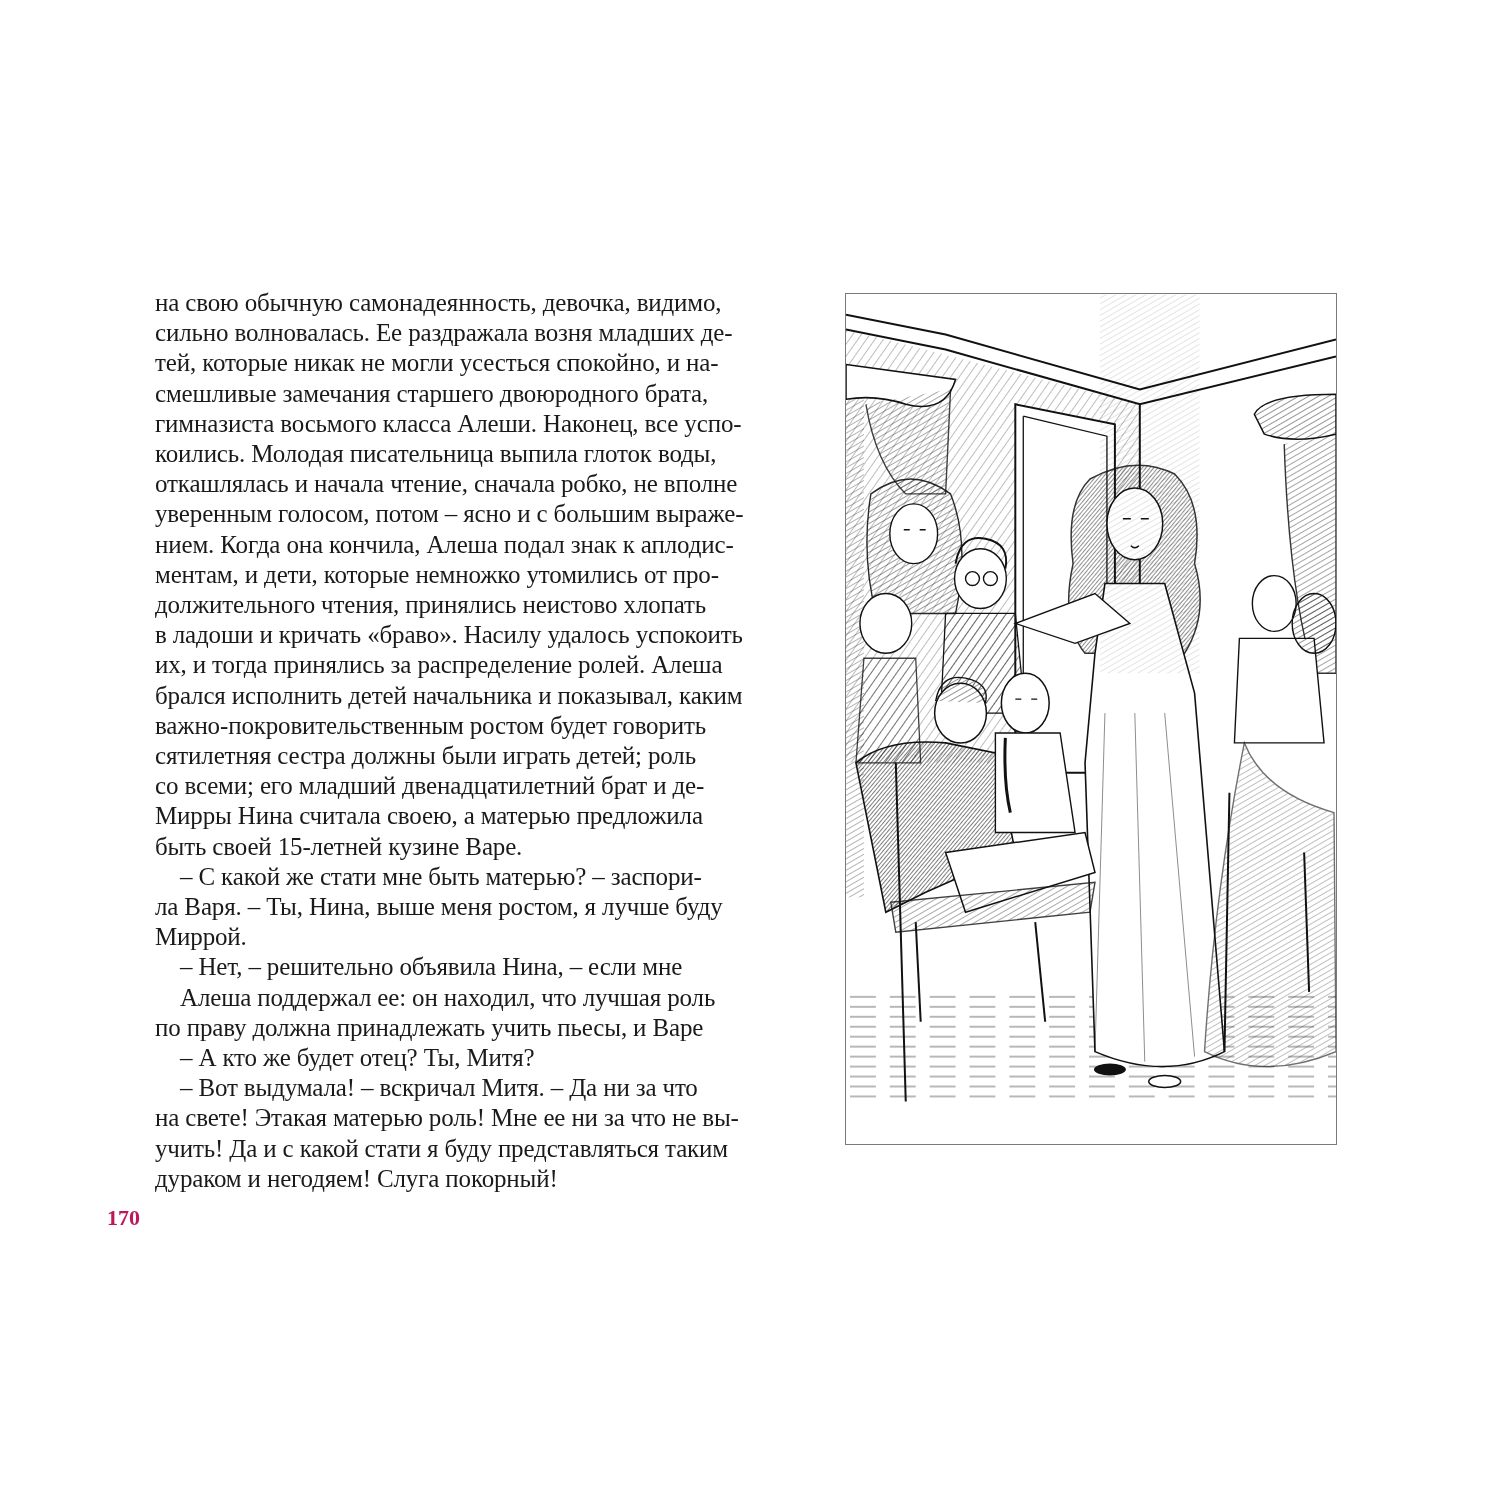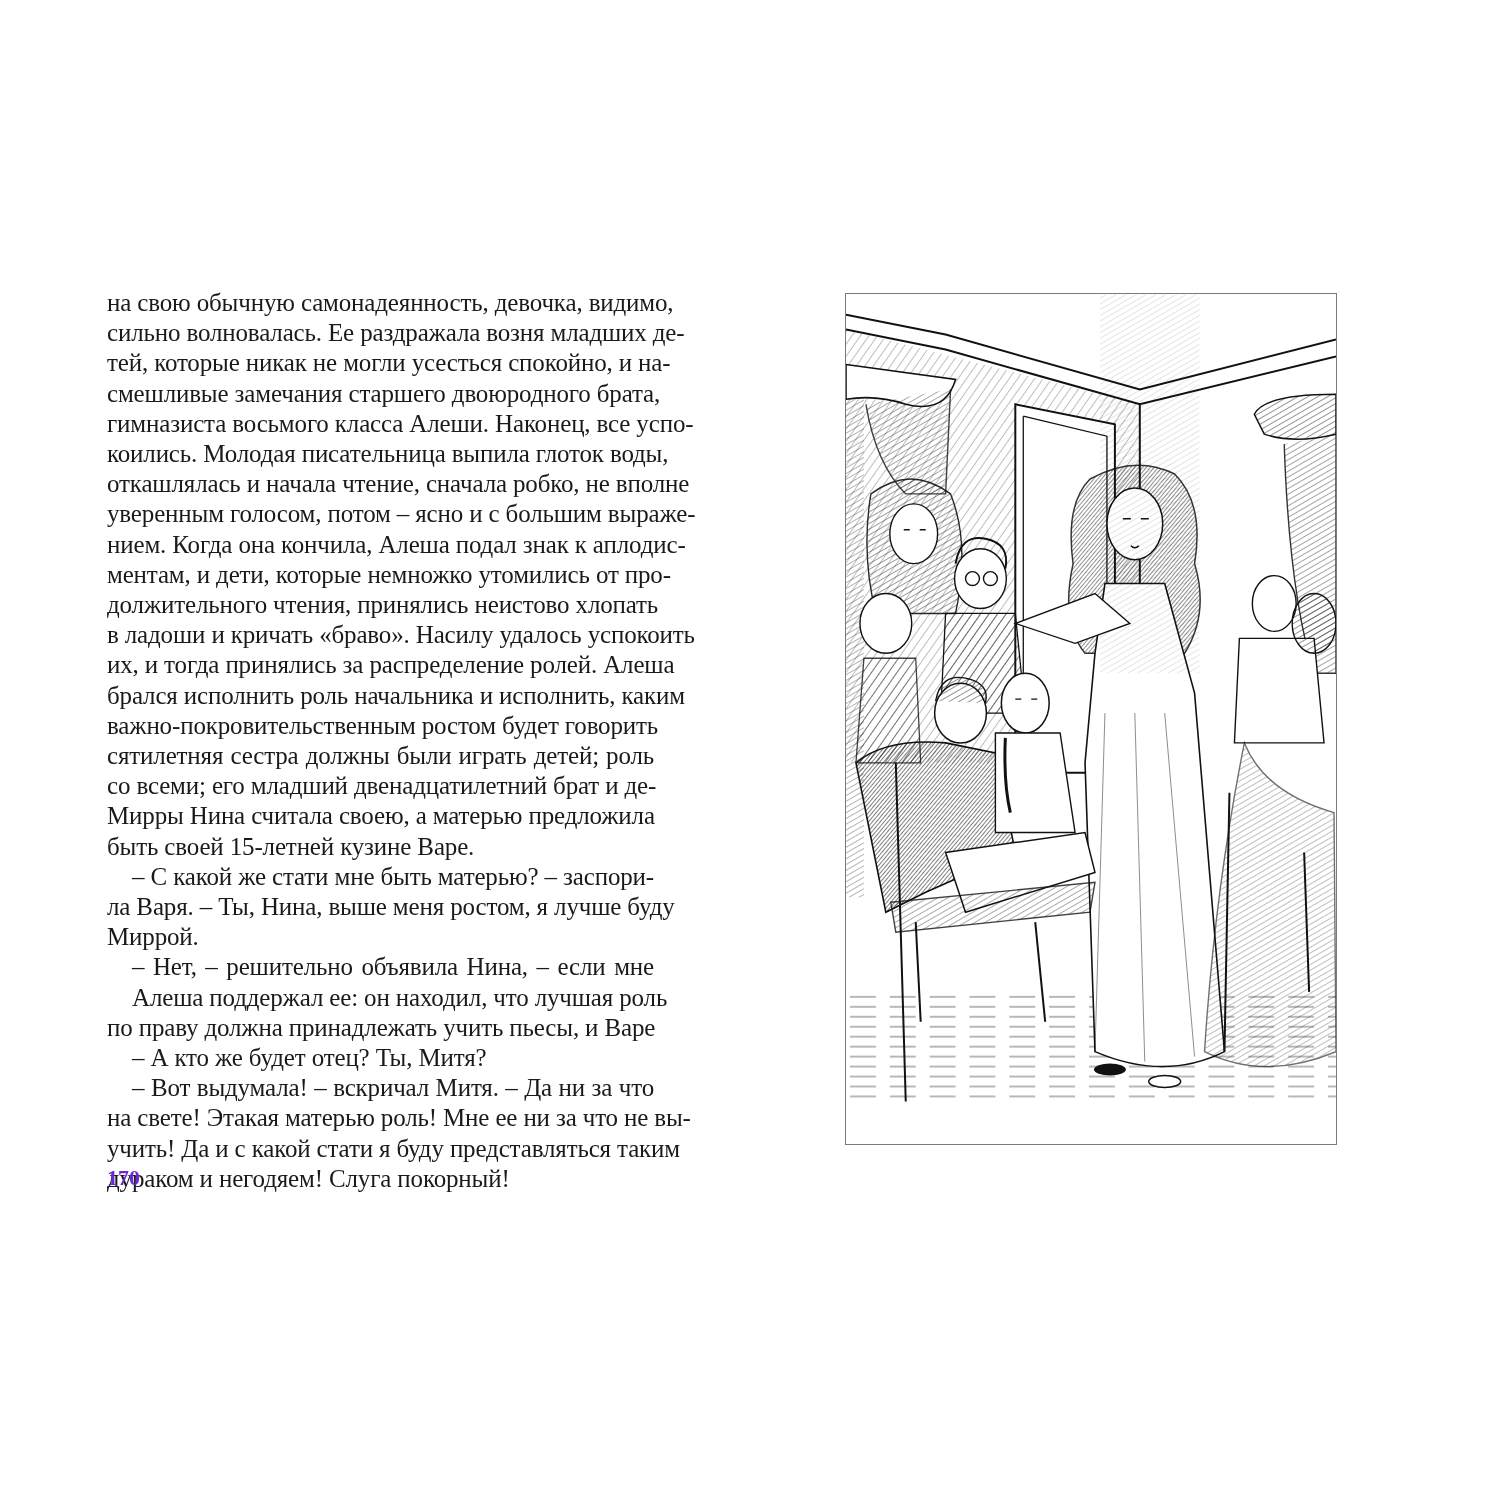--- a/index.html
+++ b/index.html
@@ -22,34 +22,35 @@
       width: 547px;
       font-size: 25px;
       line-height: 30.2px;
       letter-spacing: -0.15px;
     }
     .text-column .line {
       display: block;
       text-align: justify;
       text-align-last: justify;
       white-space: nowrap;
+      margin-left: 48px;
     }
     .text-column .line.last {
       text-align-last: left;
     }
     .text-column .line.indent {
       padding-left: 25px;
     }
     .page-number {
       position: absolute;
       left: 107px;
-      top: 1165px;
+      top: 1205px;
       font-size: 22px;
       font-weight: bold;
-      color: #6d28d9;
+      color: #be185d;
     }
     .illustration-frame {
       position: absolute;
       left: 845px;
       top: 293px;
       width: 492px;
       height: 852px;
       border: 1.5px solid #7a7a7a;
       box-sizing: border-box;
       background: #ffffff;
@@ -71,21 +72,21 @@
     <span class="line">смешливые замечания старшего двоюродного брата,</span>
     <span class="line">гимназиста восьмого класса Алеши. Наконец, все успо-</span>
     <span class="line">коились. Молодая писательница выпила глоток воды,</span>
     <span class="line">откашлялась и начала чтение, сначала робко, не вполне</span>
     <span class="line">уверенным голосом, потом – ясно и с большим выраже-</span>
     <span class="line">нием. Когда она кончила, Алеша подал знак к аплодис-</span>
     <span class="line">ментам, и дети, которые немножко утомились от про-</span>
     <span class="line">должительного чтения, принялись неистово хлопать</span>
     <span class="line">в ладоши и кричать «браво». Насилу удалось успокоить</span>
     <span class="line">их, и тогда принялись за распределение ролей. Алеша</span>
-    <span class="line">брался исполнить роль начальника и исполнить, каким</span>
+    <span class="line">брался исполнить детей начальника и показывал, каким</span>
     <span class="line">важно-покровительственным ростом будет говорить</span>
     <span class="line">сятилетняя сестра должны были играть детей; роль</span>
     <span class="line">со всеми; его младший двенадцатилетний брат и де-</span>
     <span class="line">Мирры Нина считала своею, а матерью предложила</span>
     <span class="line last">быть своей 15-летней кузине Варе.</span>
     <span class="line indent">– С какой же стати мне быть матерью? – заспори-</span>
     <span class="line">ла Варя. – Ты, Нина, выше меня ростом, я лучше буду</span>
     <span class="line last">Миррой.</span>
     <span class="line indent">– Нет, – решительно объявила Нина, – если мне</span>
     <span class="line indent">Алеша поддержал ее: он находил, что лучшая роль</span>

